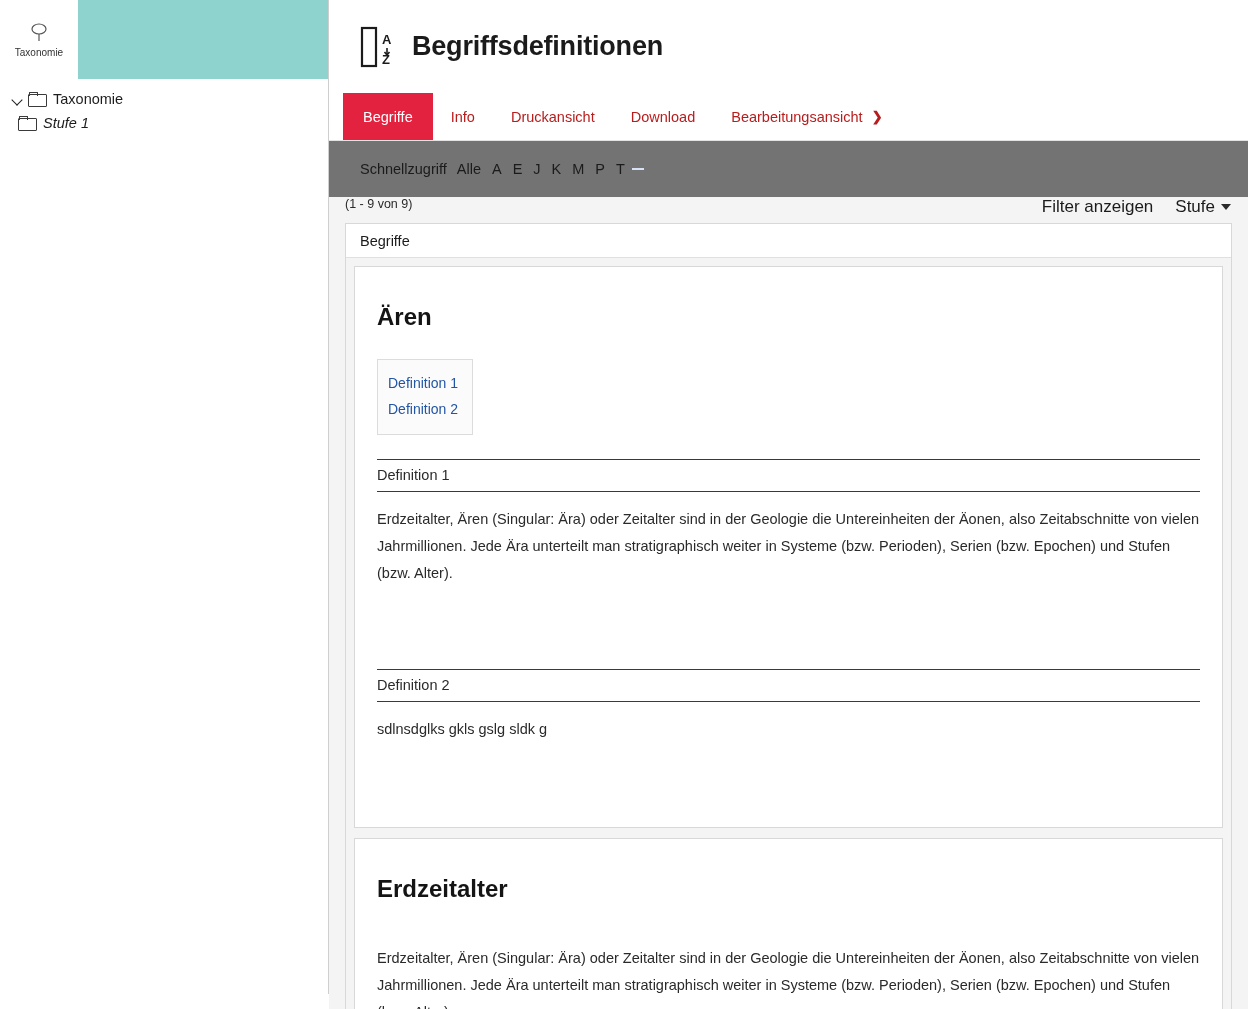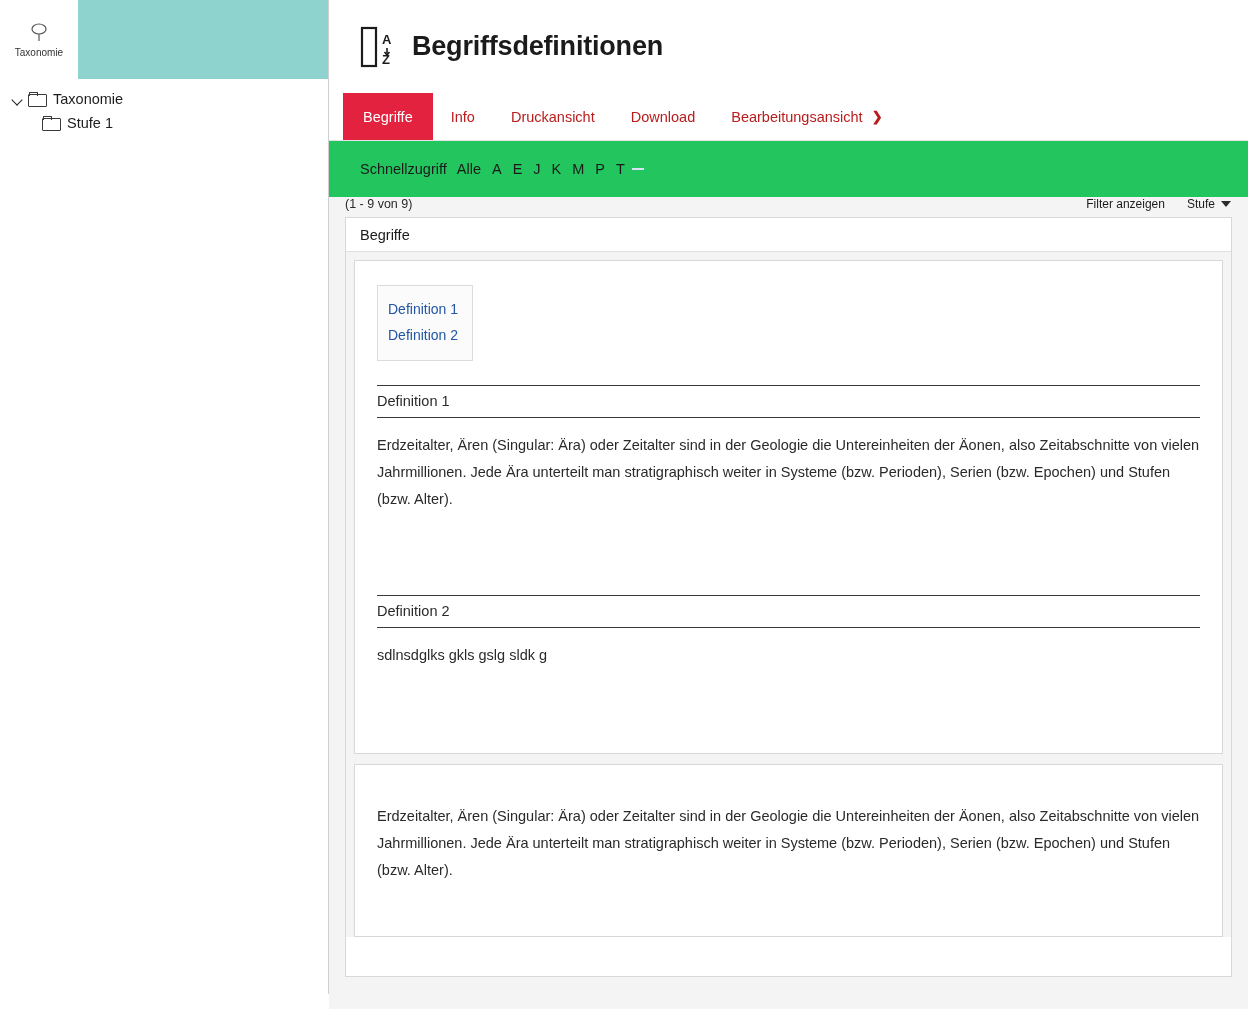--- a/index.html
+++ b/index.html
@@ -65,21 +65,21 @@
   }
   .tree-row {
     display: flex;
     align-items: center;
     height: 24px;
     font-size: 14.5px;
     color: #1d1d1d;
     padding-left: 10px;
     cursor: default;
   }
-  .tree-row.level-2 { padding-left: 42px; }
+  .tree-row.level-2 { padding-left: 18px; font-style: italic; }
   .chev {
     width: 16px;
     height: 16px;
     display: inline-block;
     margin-right: 2px;
     position: relative;
     flex: 0 0 16px;
   }
   .chev::before {
     content: "";
@@ -168,21 +168,21 @@
     font-weight: bold;
   }
 
   .quick-bar {
     height: 56px;
     display: flex;
     align-items: center;
     padding-left: 31px;
     font-size: 14.5px;
     color: #1b1b1b;
-    background: #22c55e;
+    background: #737373;
   }
   .quick-label { margin-right: 6px; }
   .quick-letters { display: flex; align-items: center; gap: 3px; }
   .quick-letters span {
     padding: 1px 4px;
     cursor: pointer;
   }
   .quick-letters .sel {
     background: #d7e3f4;
     width: 12px;
@@ -192,21 +192,21 @@
 
   .meta-bar {
     display: flex;
     align-items: flex-start;
     justify-content: space-between;
     padding: 0 17px 6px 16px;
     font-size: 12.5px;
     color: #1b1b1b;
   }
   .meta-left { font-size: 12.5px; color: #2a2a2a; }
-  .meta-right { display: flex; align-items: center; gap: 22px; font-size: 12px; }
+  .meta-right { display: flex; align-items: center; gap: 22px; font-size: 17px; }
   .meta-right .zeilen { display: inline-flex; align-items: center; gap: 6px; }
   .caret-down {
     width: 0; height: 0;
     border-left: 5px solid transparent;
     border-right: 5px solid transparent;
     border-top: 6px solid #2b2b2b;
     display: inline-block;
   }
 
   .panel {
@@ -365,40 +365,42 @@
           <span class="caret-down"></span>
         </span>
       </div>
     </div>
 
     <div class="panel">
       <div class="panel-head">Begriffe</div>
       <div class="panel-body">
 
         <div class="card">
+          <h2>Ären</h2>
 
           <div class="deflist">
             <a>Definition 1</a>
             <a>Definition 2</a>
           </div>
 
           <div class="def-sep"></div>
           <div class="def-title">Definition 1</div>
           <div class="def-text">Erdzeitalter, Ären (Singular: Ära) oder Zeitalter sind in der Geologie die Untereinheiten der Äonen, also Zeitabschnitte von vielen Jahrmillionen. Jede Ära unterteilt man stratigraphisch weiter in Systeme (bzw. Perioden), Serien (bzw. Epochen) und Stufen (bzw. Alter).</div>
 
           <div class="spacer-60"></div>
 
           <div class="def-sep"></div>
           <div class="def-title">Definition 2</div>
           <div class="def-text">sdlnsdglks gkls gslg sldk g</div>
 
           <div class="spacer-60"></div>
         </div>
 
         <div class="card">
+          <h2>Erdzeitalter</h2>
           <div class="def-text">Erdzeitalter, Ären (Singular: Ära) oder Zeitalter sind in der Geologie die Untereinheiten der Äonen, also Zeitabschnitte von vielen Jahrmillionen. Jede Ära unterteilt man stratigraphisch weiter in Systeme (bzw. Perioden), Serien (bzw. Epochen) und Stufen (bzw. Alter).</div>
           <div class="spacer-30"></div>
         </div>
 
       </div>
     </div>
 
   </div>
 </div>
 

